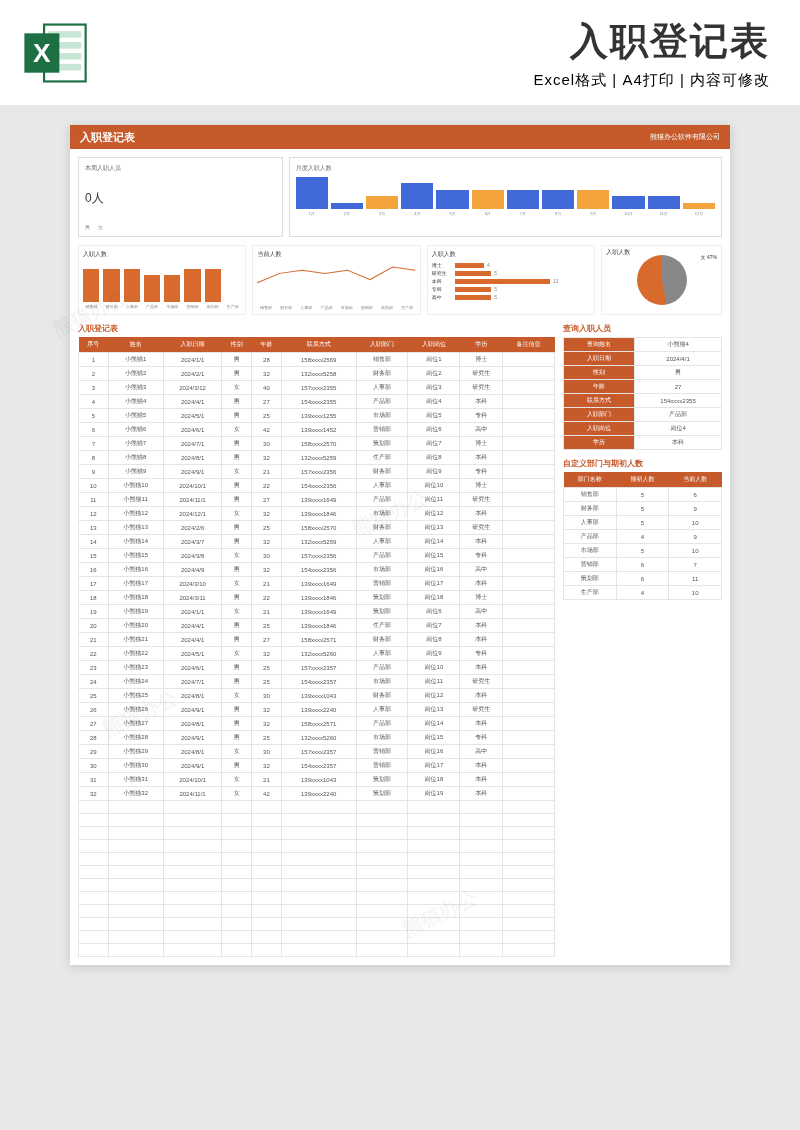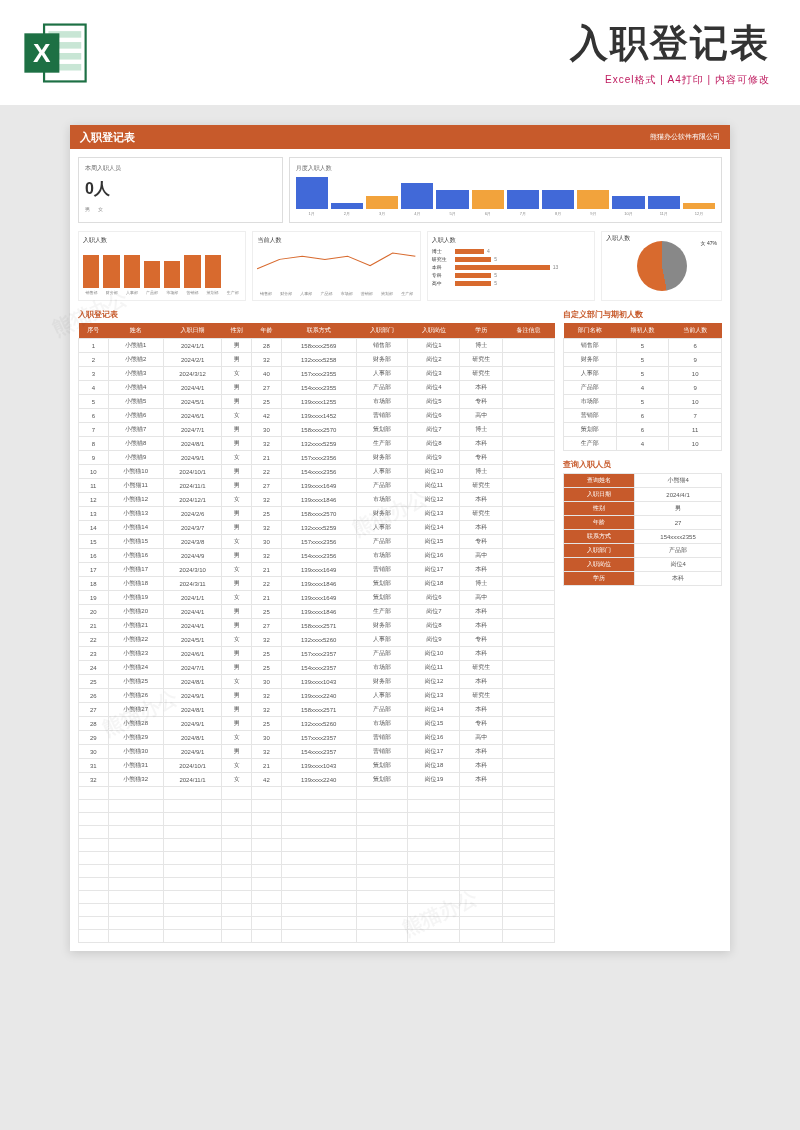--- a/index.html
+++ b/index.html
@@ -2,28 +2,28 @@
 <html><head>
 <meta charset="utf-8">
 <style>
 *{margin:0;padding:0;box-sizing:border-box}
 body{background:#e8e8e8;font-family:"Microsoft YaHei",sans-serif;width:800px;height:1130px;overflow:hidden;position:relative}
 .topbar{height:105px;background:#fff;display:flex;align-items:center;padding:0 30px 0 20px;gap:15px}
 .excel-icon{width:70px;height:70px;position:relative}
 .excel-icon svg{width:100%;height:100%}
 .toptext{flex:1;text-align:right}
 .title-big{font-size:38px;font-weight:700;color:#333;letter-spacing:2px}
-.title-sub{font-size:10px;color:#be185d;margin-top:4px;letter-spacing:1px}
+.title-sub{font-size:15px;color:#000000;margin-top:4px;letter-spacing:1px}
 .sheet{background:#fff;margin:20px auto;width:660px;box-shadow:0 2px 10px rgba(0,0,0,.15);font-size:7px;color:#333}
 .hdr{background:#c75a2b;color:#fff;height:24px;display:flex;align-items:center;justify-content:space-between;padding:0 10px;font-size:11px;font-weight:700}
 .hdr-r{font-size:7px;font-weight:400}
 .dash{display:flex;gap:6px;padding:8px}
 .card{border:1px solid #ddd;padding:6px;flex:1;min-width:0}
 .card-t{font-size:6px;color:#666}
-.card-n{font-size:16px;font-weight:700;margin:6px 0}
+.card-n{font-size:12px;font-weight:400;margin:17px 0}
 .mf{display:flex;gap:8px;font-size:5px;color:#888}
 .mf span{display:flex;align-items:center;gap:2px}
 .monthly{flex:2.2}
 .bars{display:flex;align-items:flex-end;height:32px;gap:3px;margin-top:4px}
 .bar{flex:1;background:#4169d8;min-height:2px}
 .bar.o{background:#f2a33c}
 .xlbl{display:flex;gap:3px;font-size:4px;color:#888;margin-top:2px}
 .xlbl span{flex:1;text-align:center}
 .charts{display:flex;gap:6px;padding:0 8px 8px}
 .ch{border:1px solid #eee;padding:4px;flex:1}
@@ -740,20 +740,59 @@
               <td></td>
               <td></td>
               <td></td>
               <td></td>
             </tr>
           </tbody>
         </table>
     </div>
     <div class="side">
       <div>
+        <div class="sec-t">查询入职人员</div>
+        <table class="query">
+            <tbody id="qtb">
+              <tr>
+                <td>查询姓名</td>
+                <td>小熊猫4</td>
+              </tr>
+              <tr>
+                <td>入职日期</td>
+                <td>2024/4/1</td>
+              </tr>
+              <tr>
+                <td>性别</td>
+                <td>男</td>
+              </tr>
+              <tr>
+                <td>年龄</td>
+                <td>27</td>
+              </tr>
+              <tr>
+                <td>联系方式</td>
+                <td>154xxxx2355</td>
+              </tr>
+              <tr>
+                <td>入职部门</td>
+                <td>产品部</td>
+              </tr>
+              <tr>
+                <td>入职岗位</td>
+                <td>岗位4</td>
+              </tr>
+              <tr>
+                <td>学历</td>
+                <td>本科</td>
+              </tr>
+            </tbody>
+          </table>
+      </div>
+      <div>
         <div class="sec-t">自定义部门与期初人数</div>
         <table>
             <thead>
               <tr id="dth">
                 <th>部门名称</th>
                 <th>期初人数</th>
                 <th>当前人数</th>
               </tr>
             </thead>
             <tbody id="dtb">
@@ -789,59 +828,20 @@
               </tr>
               <tr>
                 <td>策划部</td>
                 <td>6</td>
                 <td>11</td>
               </tr>
               <tr>
                 <td>生产部</td>
                 <td>4</td>
                 <td>10</td>
-              </tr>
-            </tbody>
-          </table>
-      </div>
-      <div>
-        <div class="sec-t">查询入职人员</div>
-        <table class="query">
-            <tbody id="qtb">
-              <tr>
-                <td>查询姓名</td>
-                <td>小熊猫4</td>
-              </tr>
-              <tr>
-                <td>入职日期</td>
-                <td>2024/4/1</td>
-              </tr>
-              <tr>
-                <td>性别</td>
-                <td>男</td>
-              </tr>
-              <tr>
-                <td>年龄</td>
-                <td>27</td>
-              </tr>
-              <tr>
-                <td>联系方式</td>
-                <td>154xxxx2355</td>
-              </tr>
-              <tr>
-                <td>入职部门</td>
-                <td>产品部</td>
-              </tr>
-              <tr>
-                <td>入职岗位</td>
-                <td>岗位4</td>
-              </tr>
-              <tr>
-                <td>学历</td>
-                <td>本科</td>
               </tr>
             </tbody>
           </table>
       </div>
     </div>
   </div>
 </div>
 
 <div class="wm" style="top:300px;left:50px">熊猫办公</div>
 <div class="wm" style="top:500px;left:350px">熊猫办公</div>

